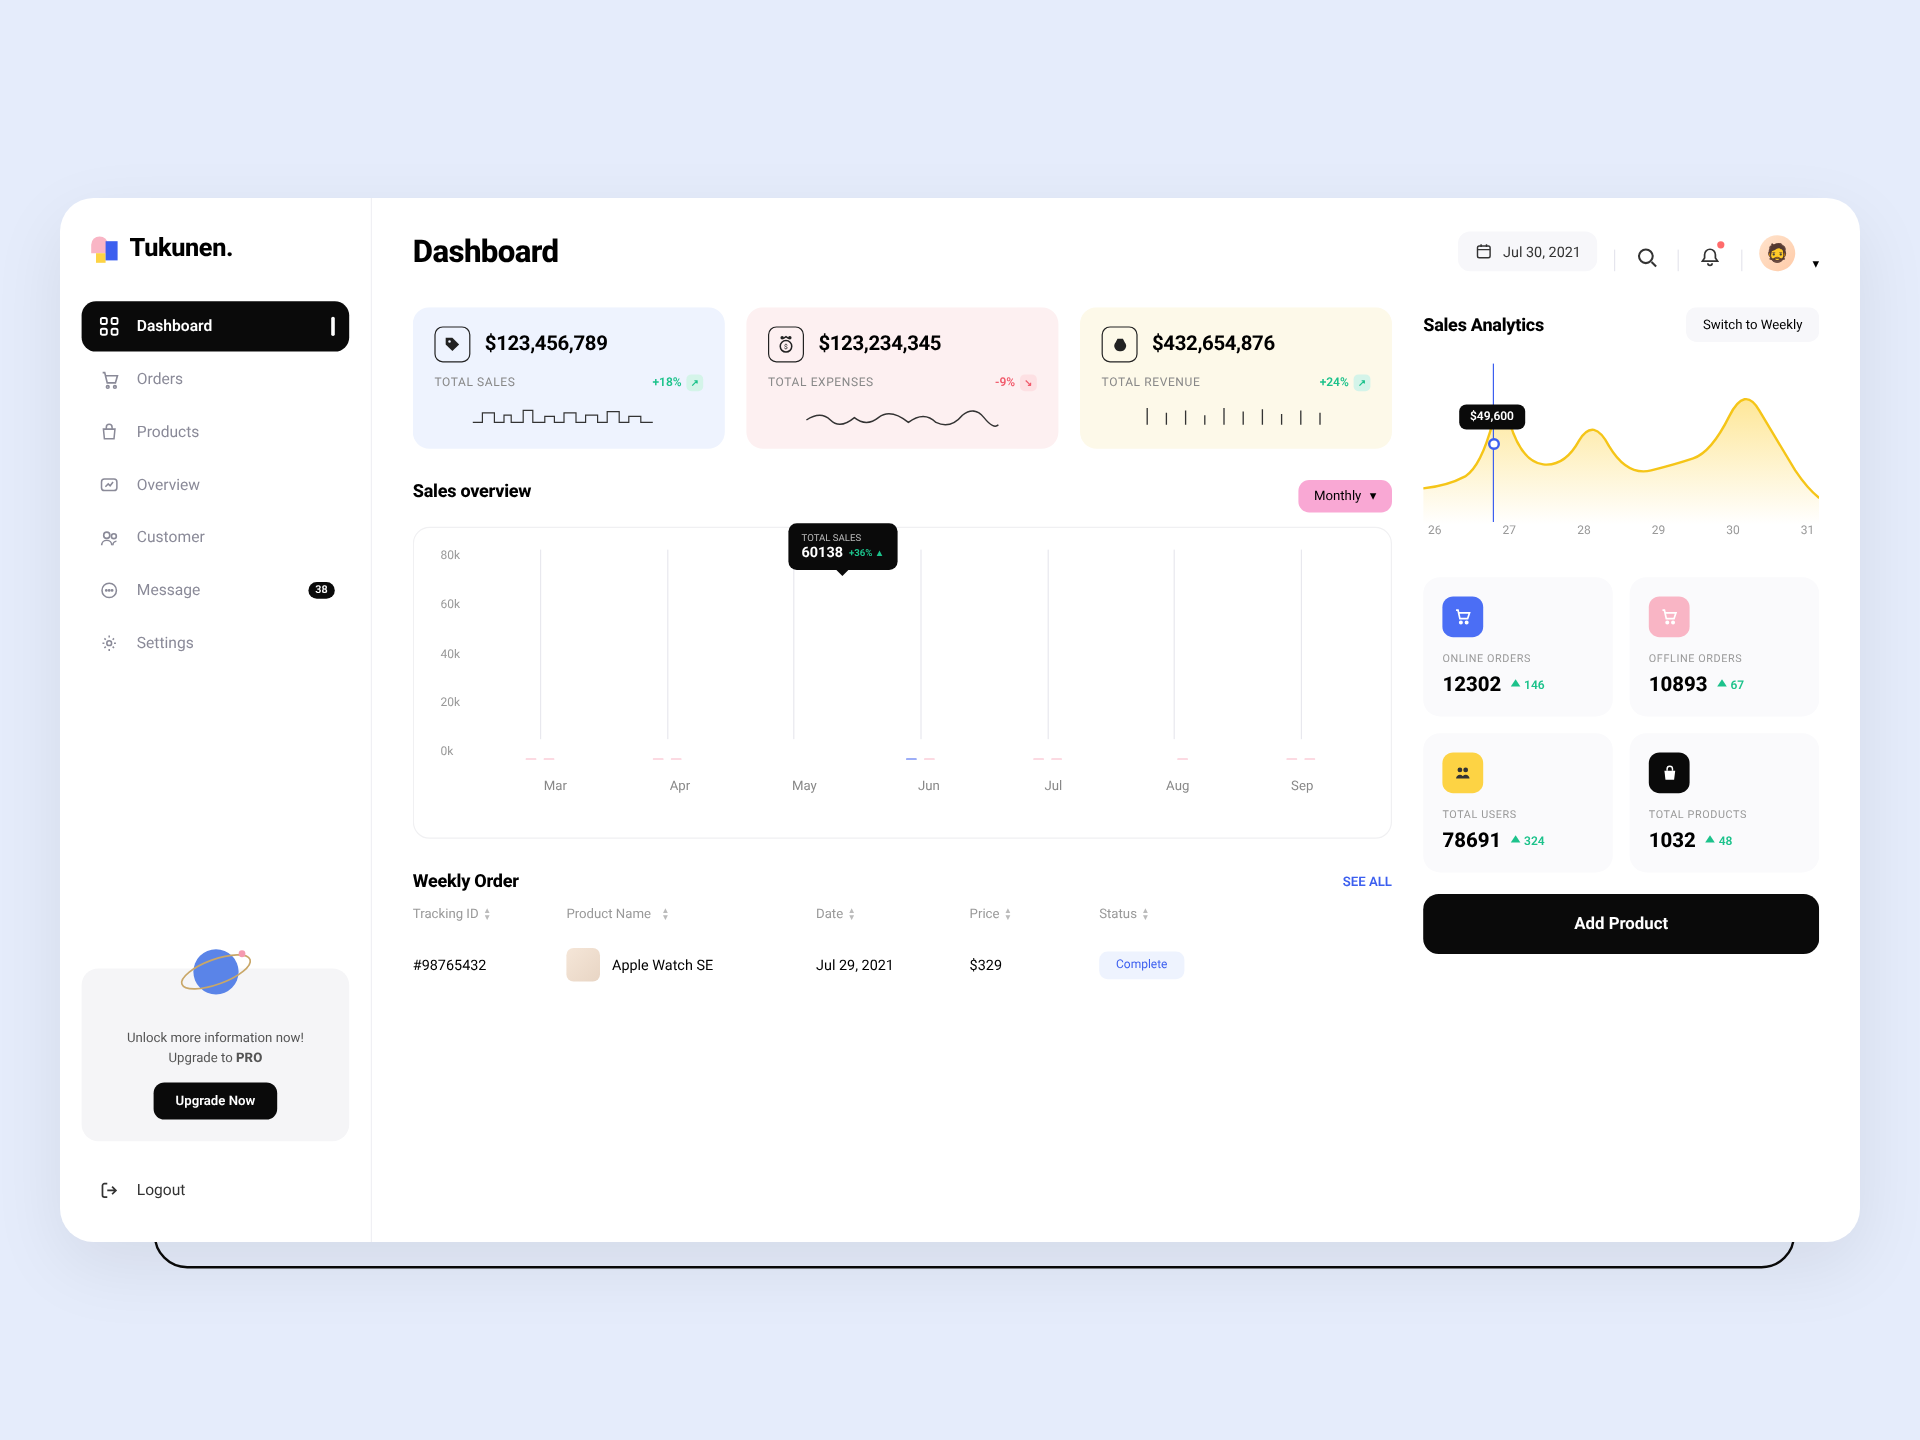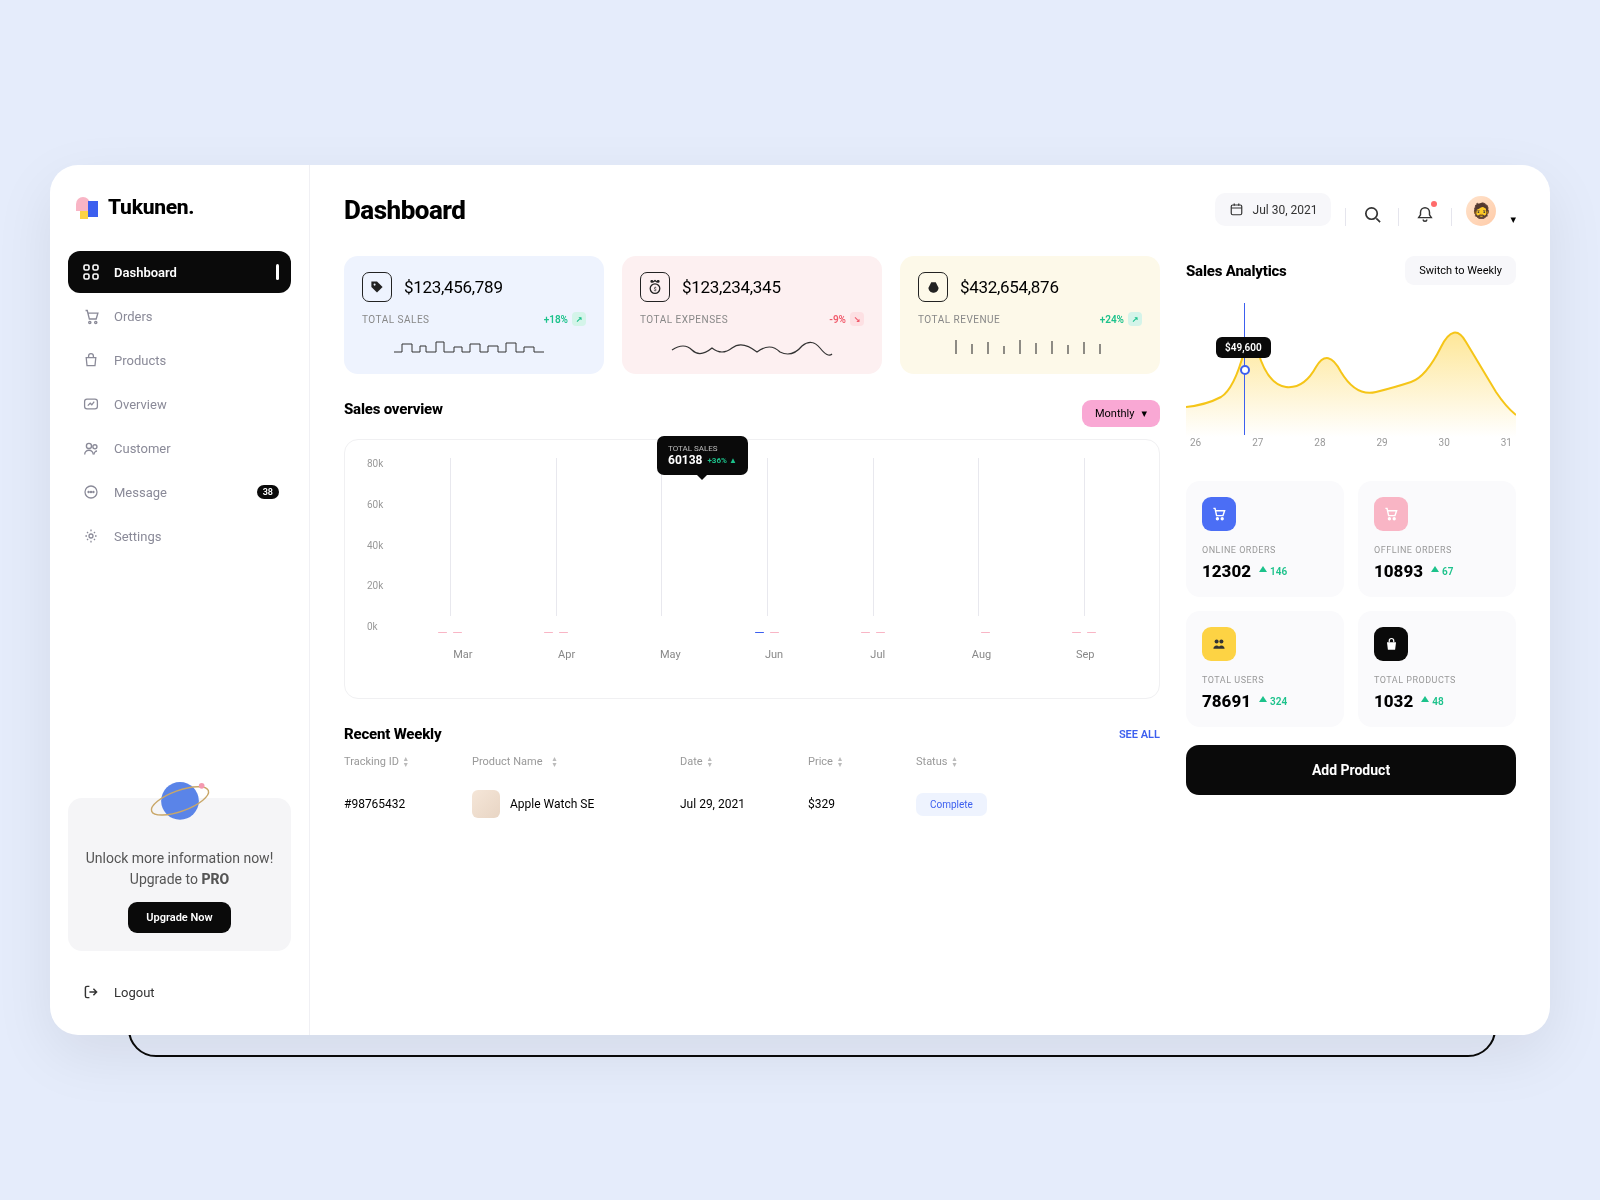--- a/index.html
+++ b/index.html
@@ -14,21 +14,21 @@
 .logo-yellow{position:absolute;width:8px;height:8px;background:#fdd344;bottom:0;left:4px}
 .logo-text{font-weight:800;font-size:21px;letter-spacing:-.3px}
 .nav{display:flex;flex-direction:column;gap:2px}
 .nav-item{display:flex;align-items:center;gap:14px;padding:12px 14px;border-radius:12px;font-size:13px;color:#8a8a98;cursor:pointer;position:relative}
 .nav-item.active{background:#0a0a0a;color:#fff;font-weight:600}
 .nav-item.active::after{content:"";position:absolute;right:12px;width:3px;height:16px;background:#fff;border-radius:2px}
 .nav-icon{width:18px;height:18px;display:flex;align-items:center;justify-content:center}
 .nav-badge{position:absolute;right:12px;background:#0a0a0a;color:#fff;font-size:9px;padding:2px 6px;border-radius:8px;font-weight:600}
 .upgrade-card{margin-top:auto;background:#f5f5f7;border-radius:14px;padding:50px 16px 18px;text-align:center;position:relative;margin-bottom:22px}
 .planet{position:absolute;top:-28px;left:50%;transform:translateX(-50%);width:66px;height:58px}
-.upgrade-text{font-size:14px;color:#555;line-height:1.5;margin-bottom:12px}
+.upgrade-text{font-size:11px;color:#555;line-height:1.5;margin-bottom:12px}
 .upgrade-text b{font-weight:800}
 .upgrade-btn{background:#0a0a0a;color:#fff;border:none;padding:9px 18px;border-radius:9px;font-size:11px;font-weight:600;cursor:pointer}
 .logout{display:flex;align-items:center;gap:14px;padding:10px 14px;font-size:13px;color:#333;cursor:pointer}
 
 .main{flex:1;padding:28px 34px;display:flex;flex-direction:column;overflow:hidden}
 .header{display:flex;align-items:center;margin-bottom:30px}
 .page-title{font-size:26px;font-weight:800;letter-spacing:-.5px}
 .header-right{margin-left:auto;display:flex;align-items:flex-end;gap:14px}
 .date-pill{background:#f7f7fa;padding:9px 14px;border-radius:10px;display:flex;align-items:center;gap:9px;font-size:12px;color:#333}
 .icon-btn{width:24px;height:24px;display:flex;align-items:center;justify-content:center;cursor:pointer;color:#333}
@@ -40,21 +40,21 @@
 .col-main{flex:1;display:flex;flex-direction:column;gap:26px;min-width:0}
 .col-right{width:330px;display:flex;flex-direction:column}
 
 .stat-cards{display:flex;gap:18px}
 .stat-card{flex:1;border-radius:14px;padding:16px 18px 14px}
 .stat-card.blue{background:#eef3fe}
 .stat-card.pink{background:#fdf0f1}
 .stat-card.yellow{background:#fdf9e9}
 .stat-top{display:flex;align-items:center;gap:12px;margin-bottom:10px}
 .stat-icon{width:30px;height:30px;border:1.5px solid #222;border-radius:7px;display:flex;align-items:center;justify-content:center;font-size:14px}
-.stat-val{font-size:17px;font-weight:400;letter-spacing:-.3px}
+.stat-val{font-size:17px;font-weight:700;letter-spacing:-.3px}
 .stat-bottom{display:flex;align-items:center;gap:8px;margin-bottom:8px}
 .stat-label{font-size:10px;color:#888;letter-spacing:.5px}
 .stat-delta{font-size:10px;font-weight:600;margin-left:auto;display:flex;align-items:center;gap:4px}
 .stat-delta.up{color:#1cc28b}
 .stat-delta.down{color:#f15b6c}
 .delta-icon{width:14px;height:14px;border-radius:4px;display:flex;align-items:center;justify-content:center;font-size:8px}
 .delta-icon.up{background:#d4f4e9}
 .delta-icon.down{background:#fde0e3}
 .spark{height:26px;width:100%}
 
@@ -401,21 +401,21 @@
                 <span class="x-tick">Jun</span>
                 <span class="x-tick">Jul</span>
                 <span class="x-tick">Aug</span>
                 <span class="x-tick">Sep</span>
               </div>
           </div>
         </div>
 
         <div>
           <div class="recent-head">
-            <div class="section-title">Recent Weekly</div>
+            <div class="section-title">Weekly Order</div>
             <span class="see-all">SEE ALL</span>
           </div>
           <div class="table-head">
             <div class="th c1">
                 <span>Tracking ID</span>
                 <span class="sort-icon">▴<br>▾</span>
               </div>
             <div class="th c2">
                 <span>Product Name</span>
                 <span class="sort-icon">▴<br>▾</span>

